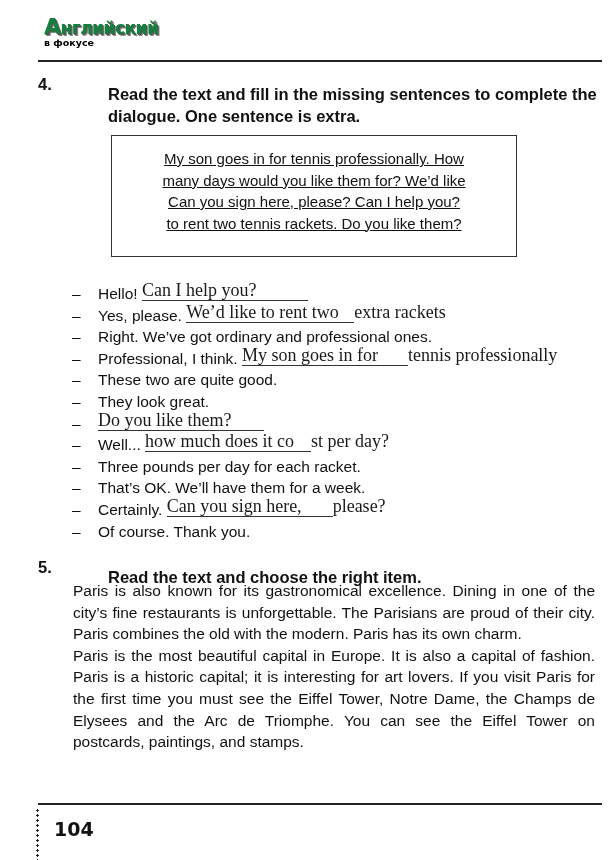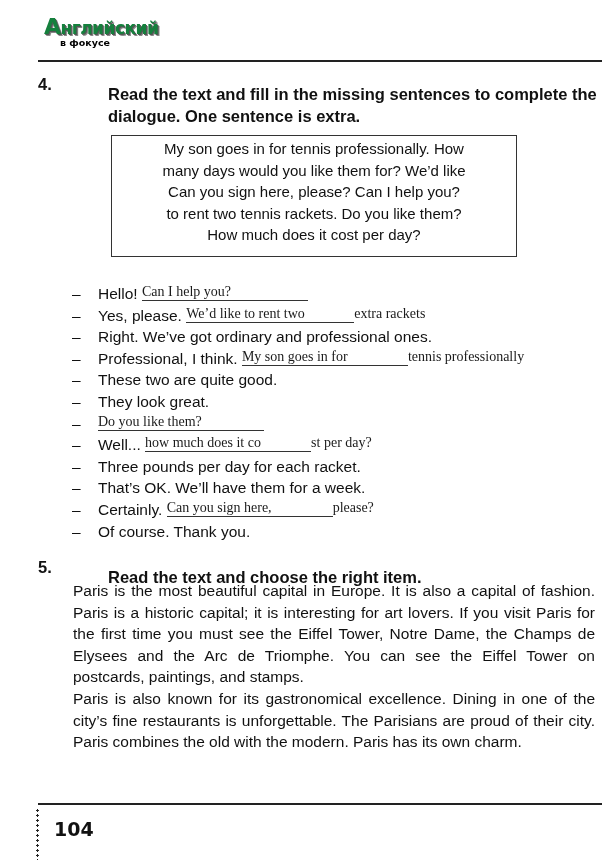--- a/index.html
+++ b/index.html
@@ -10,48 +10,48 @@
   .logo { position: absolute; left: 44px; top: 18px; }
   .logo-main {
     font-family: "DejaVu Sans", sans-serif; font-weight: bold; font-size: 17px;
     letter-spacing: -0.5px; color: #15803d;
     text-shadow: 1px 1px 0 #555, 2px 2px 0 #888;
     line-height: 18px;
   }
   .logo-main .big { font-size: 22px; }
   .logo-sub {
     font-family: "DejaVu Sans", sans-serif; font-weight: bold; font-size: 9.5px;
-    margin-left: 16px; line-height: 11px; color: #000;
+    line-height: 11px; color: #000;
   }
   .rule { position: absolute; height: 2px; background: #222; }
   .rule.top { left: 38px; top: 60px; width: 564px; }
   .rule.bottom { left: 38px; top: 803px; width: 564px; }
 
   .task-head {
     position: absolute; left: 38px; font-weight: bold; font-size: 16.5px; line-height: 22px;
   }
   .task-head .num { position: absolute; left: 0; top: 0; }
   .task-head .txt { position: absolute; left: 35px; top: 10px; width: 540px; margin-left: 35px; }
 
   .box {
     position: absolute; left: 111px; top: 135px; width: 406px; height: 122px;
     border: 1.5px solid #333; box-sizing: border-box;
-    text-align: center; font-size: 15px; line-height: 21.5px; padding-top: 2px;
+    text-align: center; font-size: 15px; line-height: 21.5px; padding-top: 12px; text-decoration: underline;
   }
   .box div { white-space: nowrap; }
 
   .dialogue { position: absolute; left: 72px; top: 283px; font-size: 15.5px; }
   .line { position: relative; height: 21.6px; line-height: 21.6px; white-space: nowrap; }
   .dash { position: absolute; left: 0; top: 0; }
   .speech { position: absolute; left: 26px; top: 0; }
   .blank {
     display: inline-block; border-bottom: 1px solid #333; height: 17px; vertical-align: baseline;
   }
   .hw {
-    font-family: "Liberation Serif", serif; font-size: 14px; color: #1a1a1a;
+    font-family: "Liberation Serif", serif; font-size: 18px; color: #1a1a1a;
     position: relative; top: -3px;
   }
 
   .para {
     position: absolute; left: 73px; top: 580px; width: 522px;
     font-size: 15.5px; line-height: 21.6px; text-align: justify;
   }
   .para p { margin: 0; }
 
   .page-dots {
@@ -76,21 +76,20 @@
 <div class="task-head" style="top:73px;">
   <span class="num">4.</span>
   <span class="txt">Read the text and fill in the missing sentences to complete the dialogue. One sentence is extra.</span>
 </div>
 
 <div class="box">
   <div>My son goes in for tennis professionally. How</div>
   <div>many days would you like them for? We’d like</div>
   <div>Can you sign here, please? Can I help you?</div>
   <div>to rent two tennis rackets. Do you like them?</div>
-  <div>How much does it cost per day?</div>
 </div>
 
 <div class="dialogue">
   <div class="line">
     <span class="dash">–</span>
     <span class="speech"><span>Hello!</span> <span class="blank" style="width:166px;"><span class="hw">Can I help you?</span></span></span>
   </div>
   <div class="line">
     <span class="dash">–</span>
     <span class="speech"><span>Yes, please.</span> <span class="blank" style="width:168px;"><span class="hw">We’d like to rent two</span></span><span class="hw">extra rackets</span></span>
@@ -136,19 +135,19 @@
     <span class="speech">Of course. Thank you.</span>
   </div>
 </div>
 
 <div class="task-head" style="top:556px;">
   <span class="num">5.</span>
   <span class="txt">Read the text and choose the right item.</span>
 </div>
 
 <div class="para">
+  <p>Paris is also known for its gastronomical excellence. Dining in one of the city’s fine restaurants is unforgettable. The Parisians are proud of their city. Paris combines the old with the modern. Paris has its own charm.</p>
   <p>Paris is the most beautiful capital in Europe. It is also a capital of fashion. Paris is a historic capital; it is interesting for art lovers. If you visit Paris for the first time you must see the Eiffel Tower, Notre Dame, the Champs de Elysees and the Arc de Triomphe. You can see the Eiffel Tower on postcards, paintings, and stamps.</p>
-  <p>Paris is also known for its gastronomical excellence. Dining in one of the city’s fine restaurants is unforgettable. The Parisians are proud of their city. Paris combines the old with the modern. Paris has its own charm.</p>
 </div>
 
 <div class="rule bottom"></div>
 <div class="page-dots"></div>
 <div class="page-num">104</div>
 
 </body></html>

